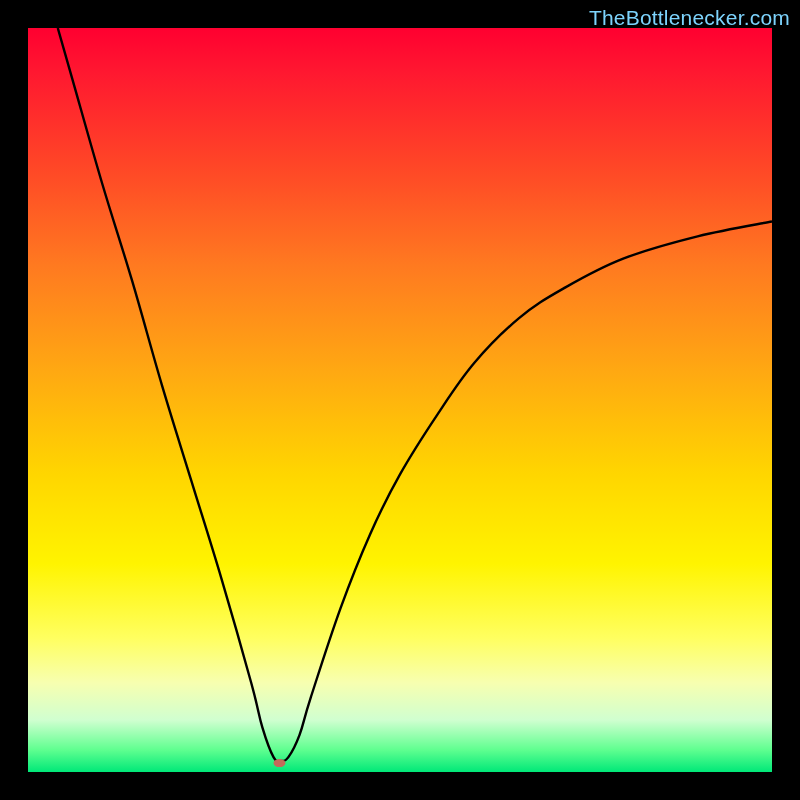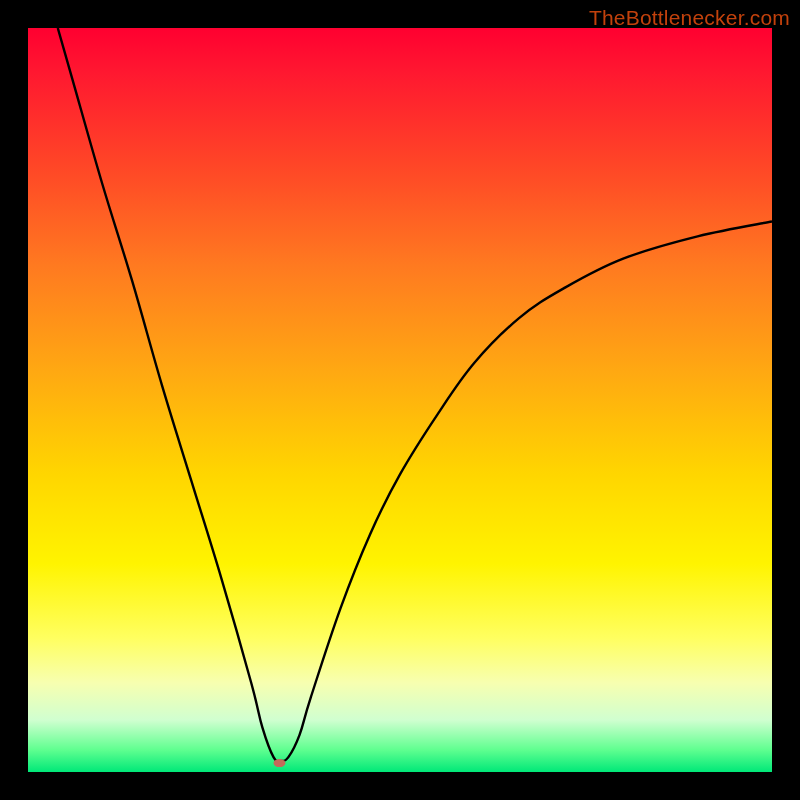--- a/index.html
+++ b/index.html
@@ -36,21 +36,21 @@
       #f7ffb0 88%,
       #d0ffd0 93%,
       #60ff90 97%,
       #00e878 100%
     );
   }
   .watermark {
     position: absolute;
     top: 6px;
     right: 10px;
-    color: #c2410c;
+    color: #7dd3fc;
     font-size: 21px;
     font-weight: 500;
     letter-spacing: 0.2px;
     user-select: none;
   }
   svg {
     position: absolute;
     left: 0;
     top: 0;
   }

